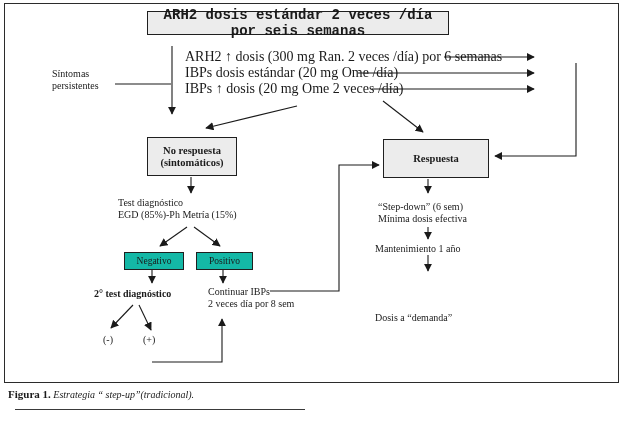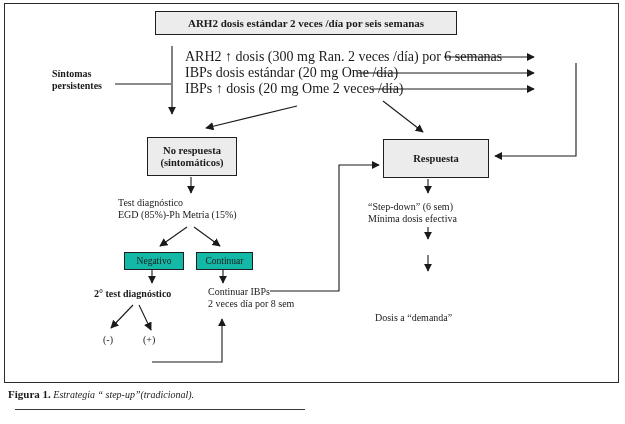--- a/index.html
+++ b/index.html
@@ -59,53 +59,54 @@
       <path d="M133,305 L111,328" marker-end="url(#arr)"></path>
       <path d="M139,305 L151,330" marker-end="url(#arr)"></path>
       <path d="M152,362 H222 V319" marker-end="url(#arr)"></path>
       <path d="M270,291 H339 V165 H379" marker-end="url(#arr)"></path>
       <path d="M428,179 V193" marker-end="url(#arr)"></path>
       <path d="M428,227 V239" marker-end="url(#arr)"></path>
       <path d="M428,255 V271" marker-end="url(#arr)"></path>
     </g>
   </svg>
 
-  <div class="abs box" style="left:155px;top:11px;width:300px;height:22px;font-size:11px;">
+  <div class="abs box" style="left:147px;top:11px;width:300px;height:22px;font-size:14px;font-family:Liberation Mono, monospace;">
     <span>ARH2 dosis estándar 2 veces /día por seis semanas</span>
   </div>
 
   <div class="abs doseline" style="left:185px;top:50px;">ARH2 ↑ dosis (300 mg Ran. 2 veces /día) por 6 semanas</div>
   <div class="abs doseline" style="left:185px;top:66px;">IBPs dosis estándar (20 mg Ome /día)</div>
   <div class="abs doseline" style="left:185px;top:82px;">IBPs ↑ dosis (20 mg Ome 2 veces /día)</div>
 
-  <div class="abs txt ml" style="left:52px;top:68px;width:64px;font-weight:bold;">Síntomas
+  <div class="abs txt ml" style="left:52px;top:68px;width:64px;">Síntomas
 persistentes</div>
 
   <div class="abs box" style="left:383px;top:139px;width:104px;height:37px;font-size:10.5px;">Respuesta</div>
 
   <div class="abs box ml" style="left:147px;top:137px;width:88px;height:37px;font-size:10.5px;line-height:12px;">No respuesta
 (sintomáticos)</div>
 
   <div class="abs txt ml ctr" style="left:118px;top:197px;width:146px;">Test diagnóstico
 EGD (85%)-Ph Metría (15%)</div>
 
   <div class="abs smallbox" style="left:124px;top:252px;width:58px;height:16px;">Negativo</div>
-  <div class="abs smallbox" style="left:196px;top:252px;width:55px;height:16px;">Continuar</div>
+  <div class="abs smallbox" style="left:196px;top:252px;width:55px;height:16px;">Positivo</div>
 
   <div class="abs txt" style="left:94px;top:288px;white-space:nowrap;font-weight:bold;">2° test diagnóstico</div>
 
   <div class="abs txt ml" style="left:208px;top:286px;width:110px;">Continuar IBPs
 2 veces día por 8 sem</div>
 
   <div class="abs txt" style="left:103px;top:334px;">(-)</div>
   <div class="abs txt" style="left:143px;top:334px;">(+)</div>
 
 
-  <div class="abs txt ml ctr" style="left:368px;top:201px;width:112px;">“Step-down” (6 sem)
+  <div class="abs txt ml ctr" style="left:378px;top:201px;width:112px;">“Step-down” (6 sem)
 Mínima dosis efectiva</div>
+  <div class="abs txt ctr" style="left:375px;top:243px;width:112px;">Mantenimiento 1 año</div>
   <div class="abs txt ctr" style="left:375px;top:279px;width:112px;margin-top:33px;">Dosis a “demanda”</div>
 
   <div class="abs caption" style="left:8px;top:388px;white-space:nowrap;">
     <span class="lbl">Figura 1.</span>
     <span class="itl">Estrategia “ step-up”(tradicional).</span>
   </div>
   <div class="abs rule" style="left:15px;top:409px;width:290px;"></div>
 
 </div>
 

